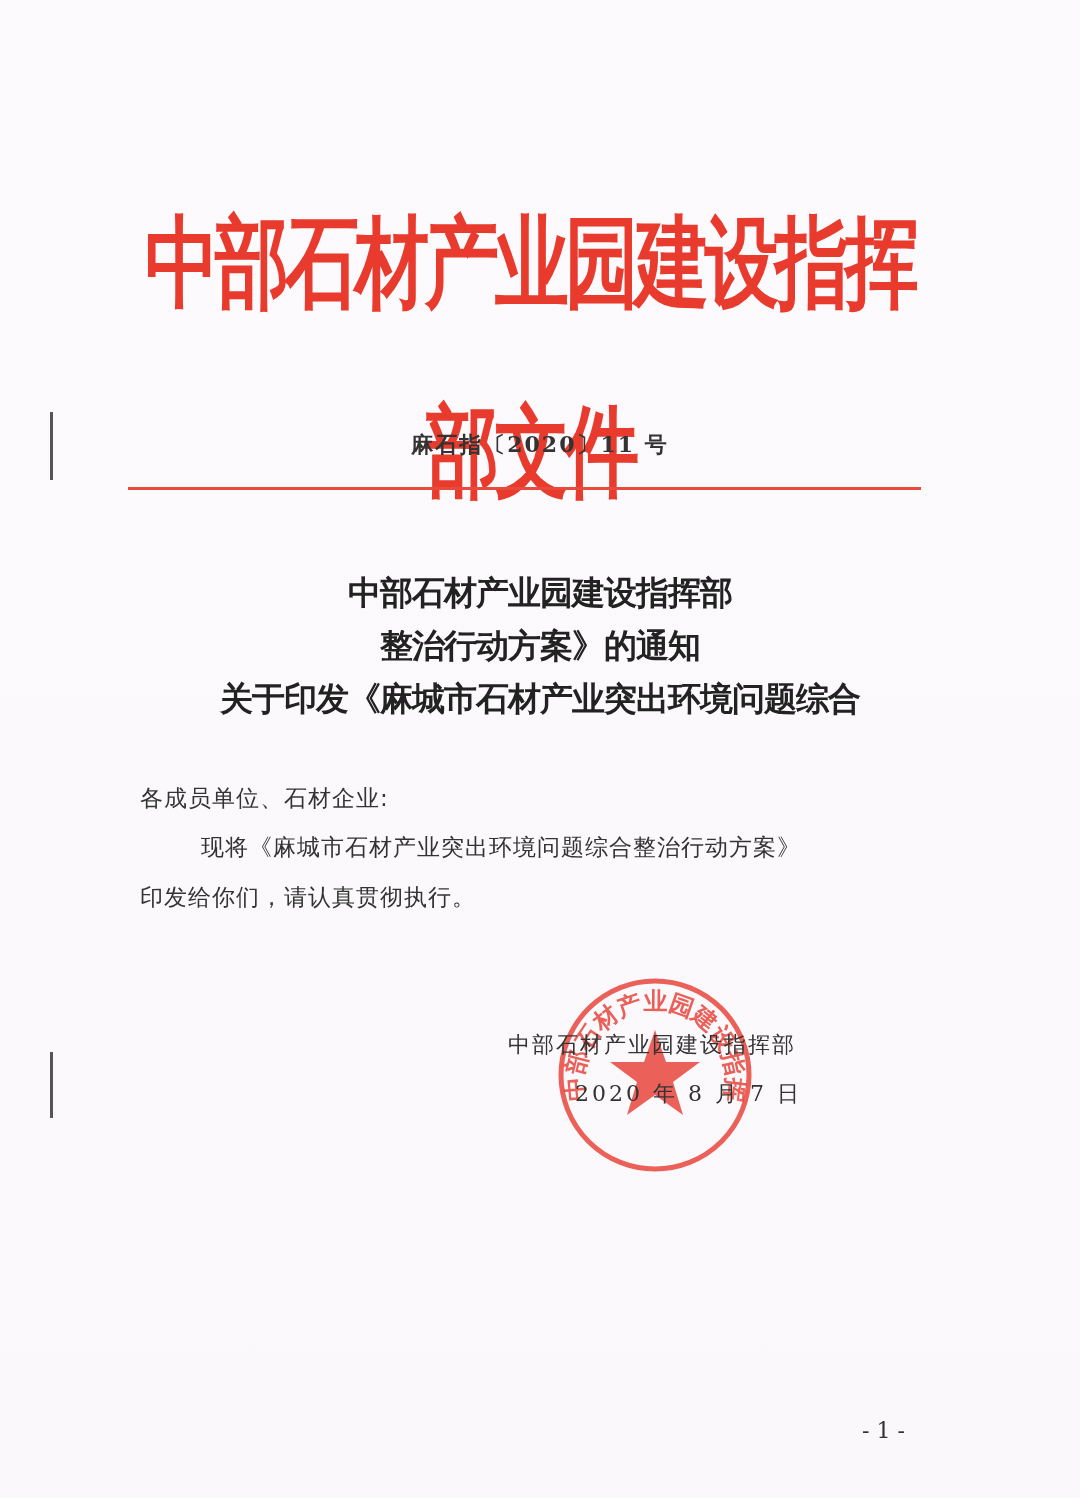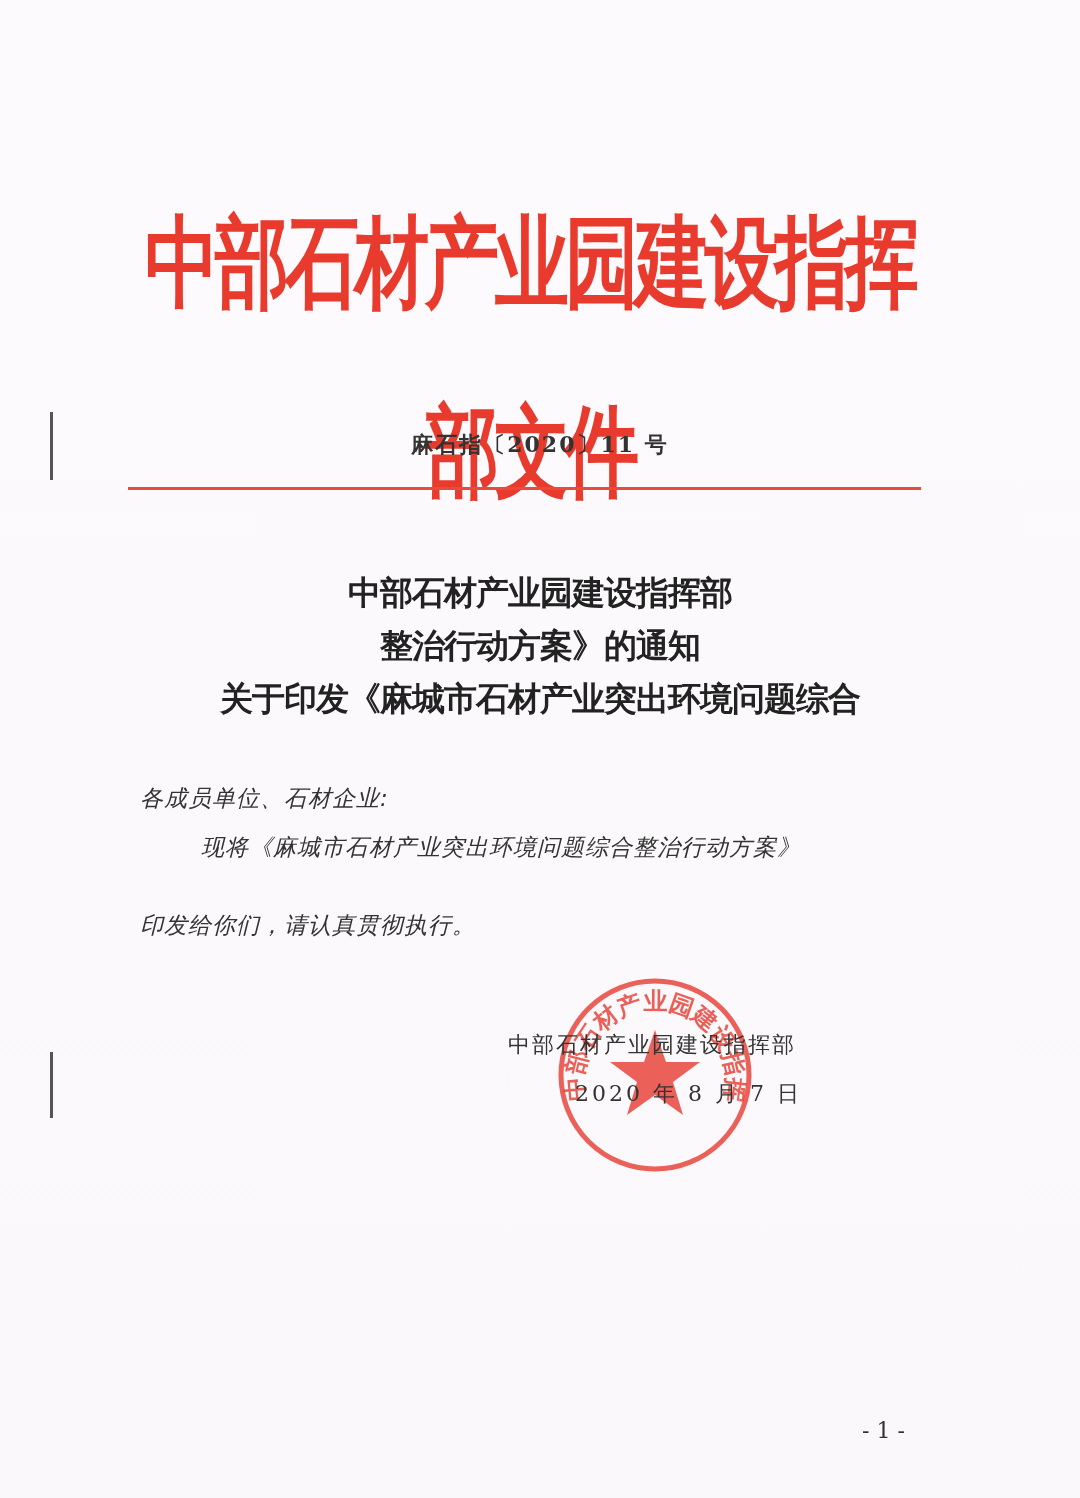--- a/index.html
+++ b/index.html
@@ -20,25 +20,25 @@
     font-size:22px; color:#333; letter-spacing:2px; font-family:"DejaVu Serif", serif;font-weight:bold;
   }
   .red-rule { position:absolute; left:128px; top:487px; width:793px; height:3px; background:#e84a3c; }
   .title-block {
     position:absolute; left:120px; top:566px; width:840px; text-align:center;
     font-family:"DejaVu Serif", serif; font-weight:bold; color:#222;
     font-size:33px; line-height:53px; letter-spacing:-1px;
   }
   .body-text {
     position:absolute; left:140px; width:780px; font-size:23px; color:#333;
-    font-family:"DejaVu Sans", sans-serif; letter-spacing:1px;font-style:italic;
+    font-family:"DejaVu Sans", sans-serif; letter-spacing:1px;
   }
   .greeting { top:783px; }
   .para1 { top:832px; left:201px; }
-  .para2 { top:882px;margin-top:28px; }
+  .para2 { top:882px; }
   .sig-org { position:absolute; left:508px; top:1030px; font-size:22px; color:#333; letter-spacing:2px; font-family:"DejaVu Sans", sans-serif; }
   .sig-date { position:absolute; left:575px; top:1079px; font-size:22px; color:#333; letter-spacing:3px; font-family:"DejaVu Serif", serif; }
   .seal { position:absolute; left:555px; top:975px; width:200px; height:200px; }
   .page-num { position:absolute; left:862px; top:1418px; font-size:22px; color:#333; font-family:"DejaVu Serif", serif; }
   .binding-mark { position:absolute; left:50px; width:3px; background:#555; }
   .bm1 { top:412px; height:68px; }
   .bm2 { top:1052px; height:66px; }
 </style>
 </head>
 <body>

